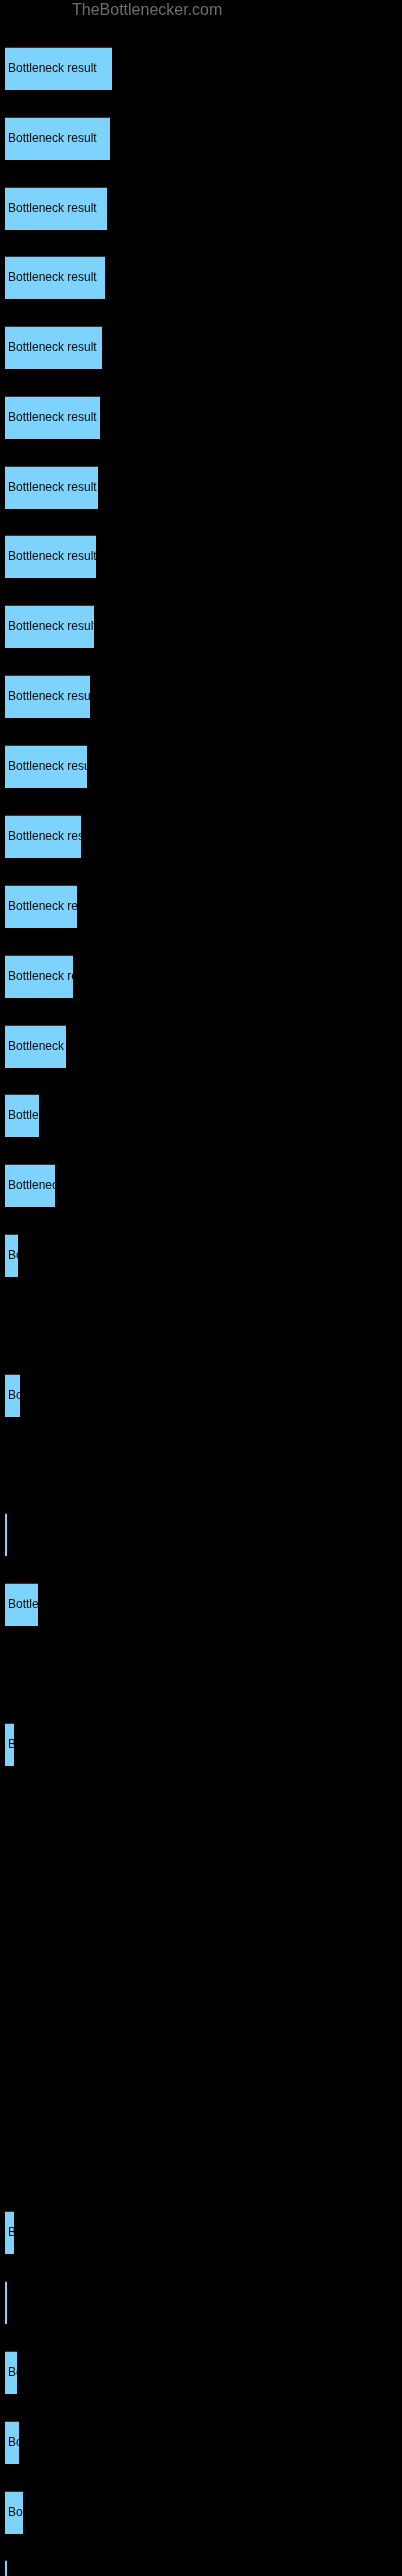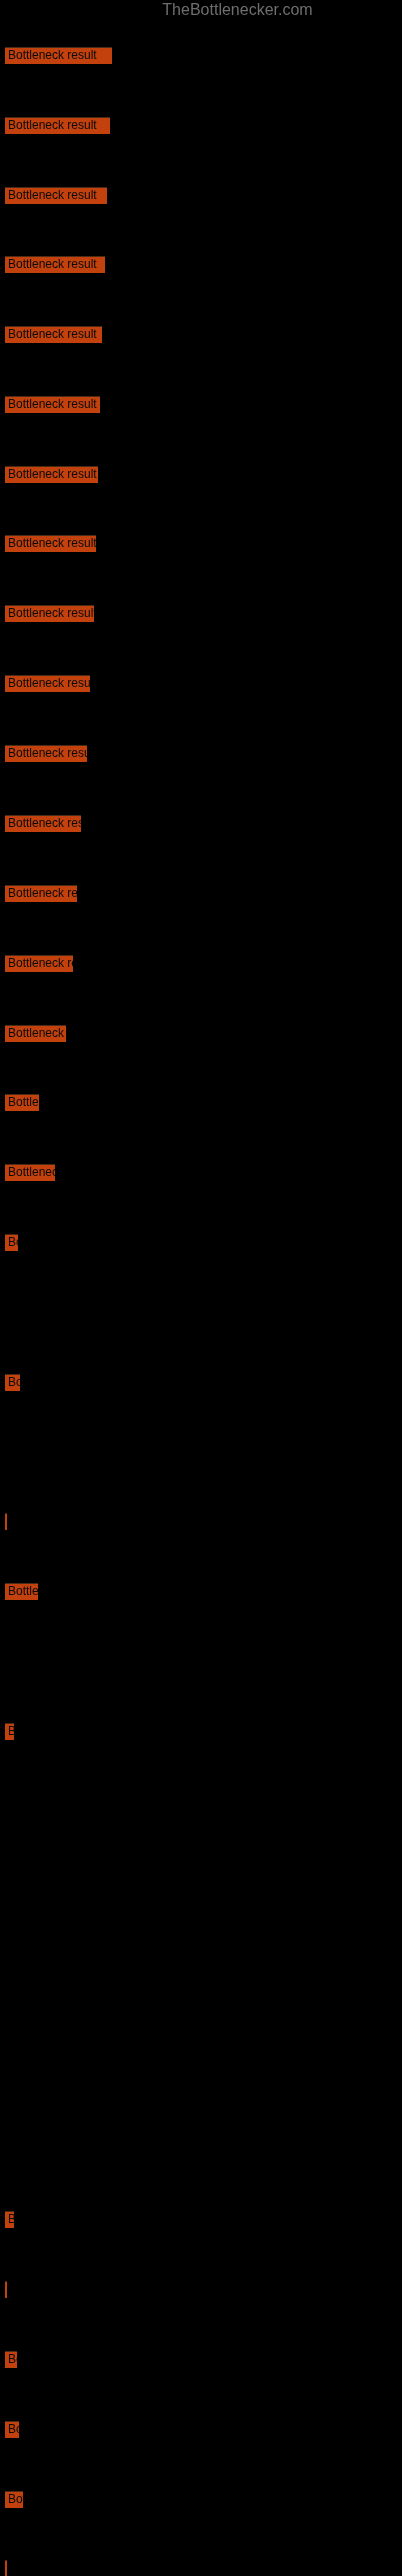--- a/index.html
+++ b/index.html
@@ -13,21 +13,20 @@
     position: relative;
     overflow: hidden;
     font-family: "Liberation Sans", sans-serif;
   }
 
   .site-title {
     position: absolute;
     top: 0px;
     left: 0px;
     width: 403px;
-    text-align: center;
     padding-left: 72px;
     box-sizing: border-box;
     color: #6e6e6e;
     font-family: "Liberation Sans", sans-serif;
     font-size: 16px;
     letter-spacing: 0px;
     line-height: 19.3px;
     white-space: nowrap;
   }
 
@@ -43,22 +42,22 @@
     position: absolute;
     left: 0;
     width: 403px;
     height: 31px;
   }
 
   .bar {
     position: absolute;
     left: 4.8px;
     top: 0;
-    height: 17px;
-    background: #c2410c;
+    height: 43px;
+    background: #7dd3fc;
     border-top: 0.8px solid #4a2b16;
     box-sizing: border-box;
     overflow: hidden;
     white-space: nowrap;
   }
 
   .bar-label {
     position: absolute;
     left: 3.2px;
     top: 50%;

